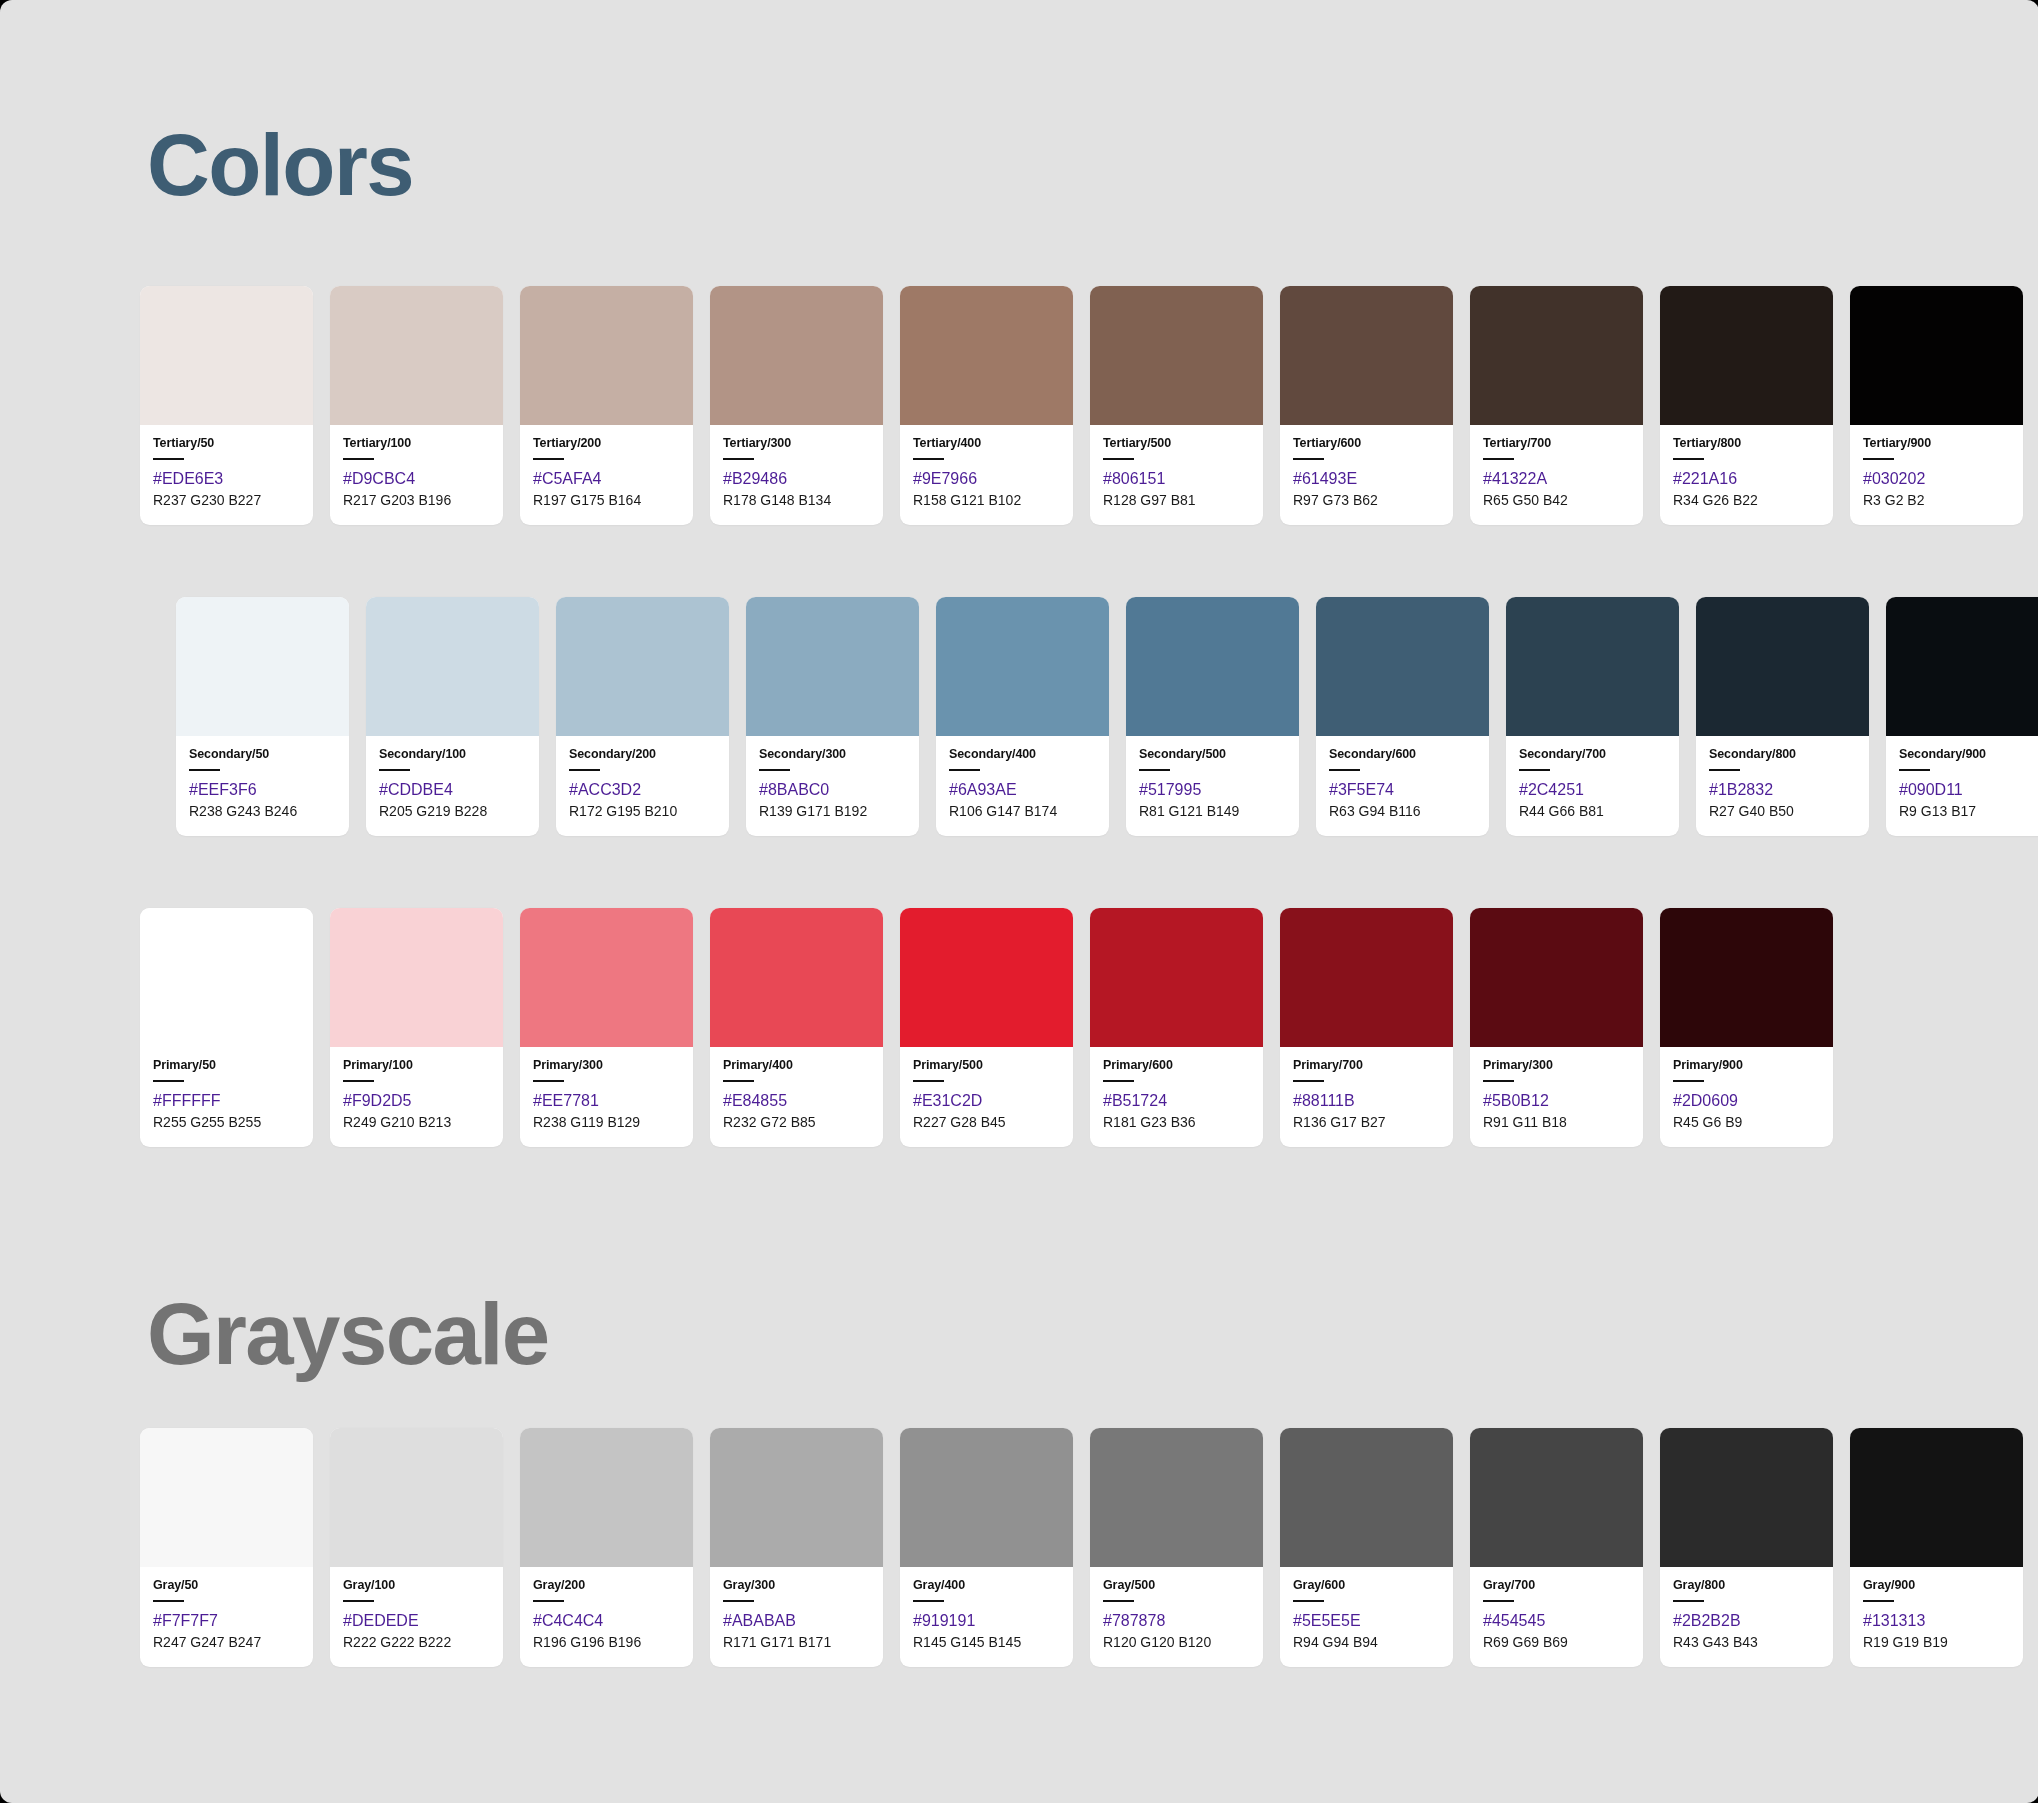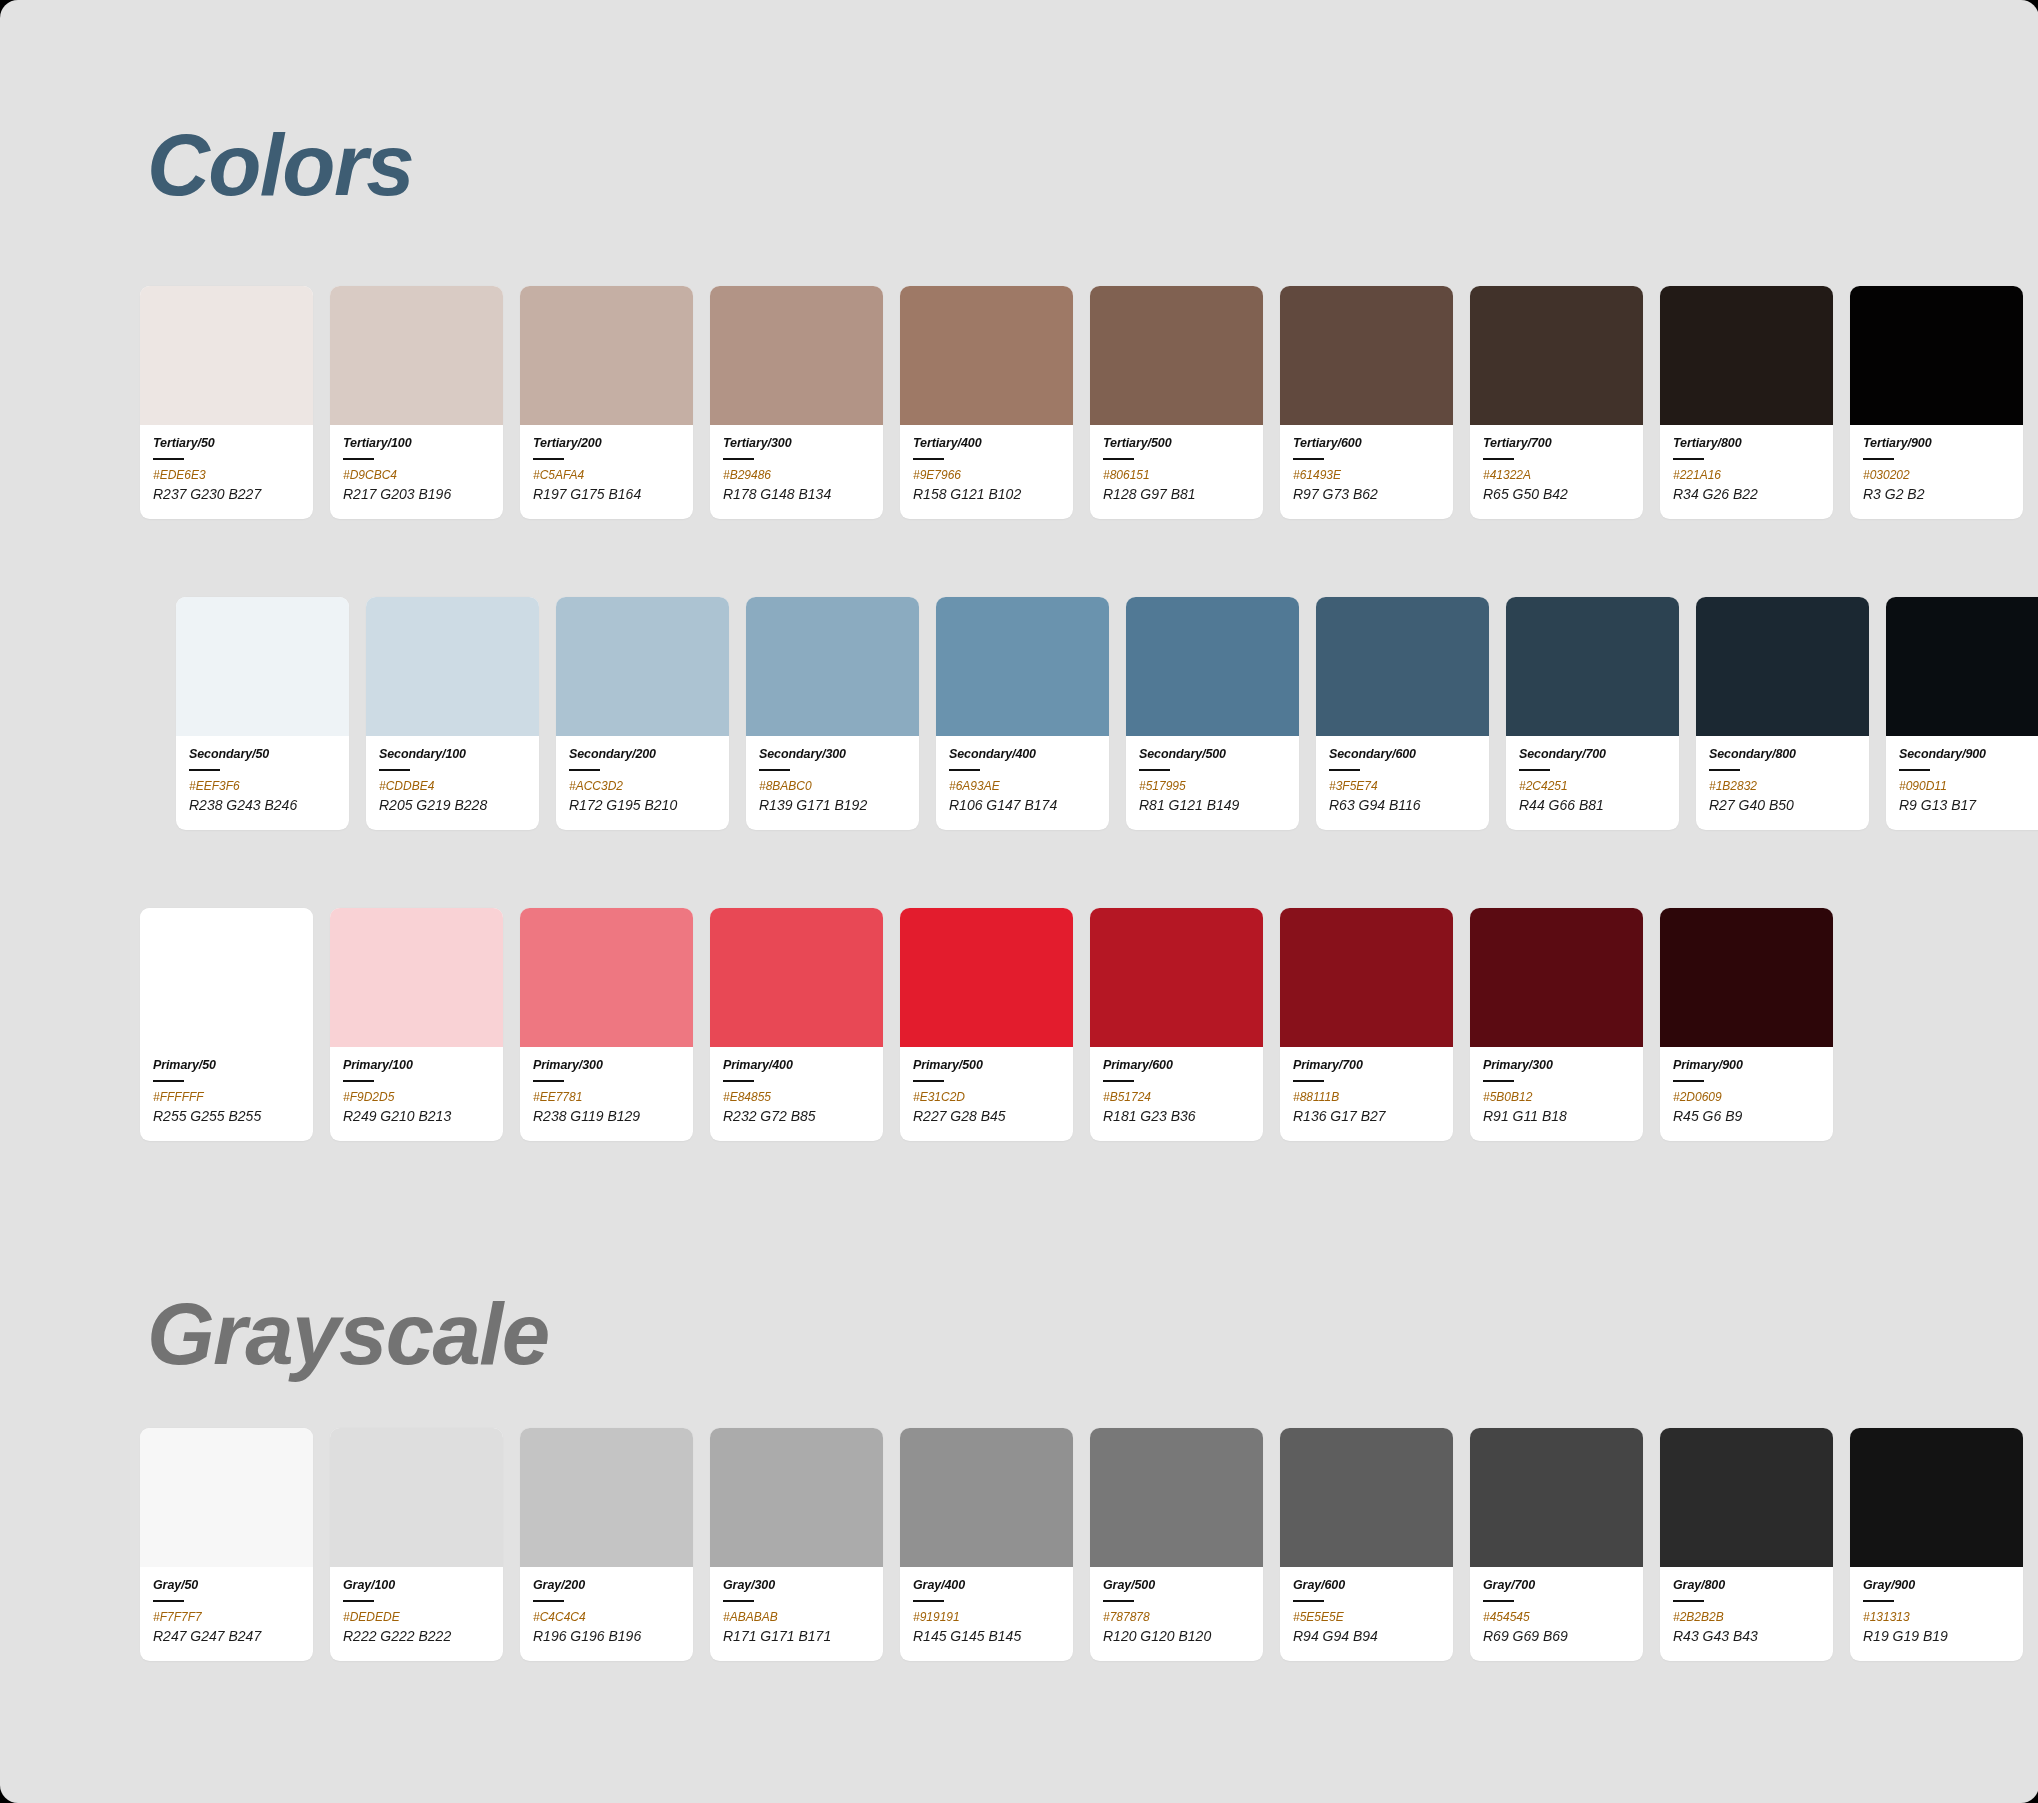--- a/index.html
+++ b/index.html
@@ -9,24 +9,23 @@
     height: 1803px;
     background: #000000;
     font-family: "Liberation Sans", sans-serif;
   }
 
   #page {
     position: relative;
     width: 2039px;
     height: 1803px;
     background: #E2E2E2;
-    border-radius: 18px;
+    border-radius: 12px;
     overflow: hidden;
     padding: 0;
-    font-style: italic;
   }
 
   .section-title {
     color: #3E5D73;
     font-family: "Liberation Sans", sans-serif;
     font-weight: bold;
     font-size: 87px;
     line-height: 1.0;
     letter-spacing: -1.6px;
   }
@@ -84,23 +83,23 @@
 
   .swatch-rule {
     width: 31px;
     height: 1.6px;
     background: #111111;
     margin: 7.3px 0 7.3px 0;
   }
 
   .swatch-hex {
     font-family: "Liberation Sans", sans-serif;
-    font-size: 12px;
+    font-size: 16px;
     line-height: 1.45;
-    color: #a16207;
+    color: #4c1d95;
     white-space: nowrap;
   }
 
   .swatch-rgb {
     font-family: "Liberation Sans", sans-serif;
     font-size: 14px;
     line-height: 1.45;
     color: #1A1A1A;
     white-space: nowrap;
   }

